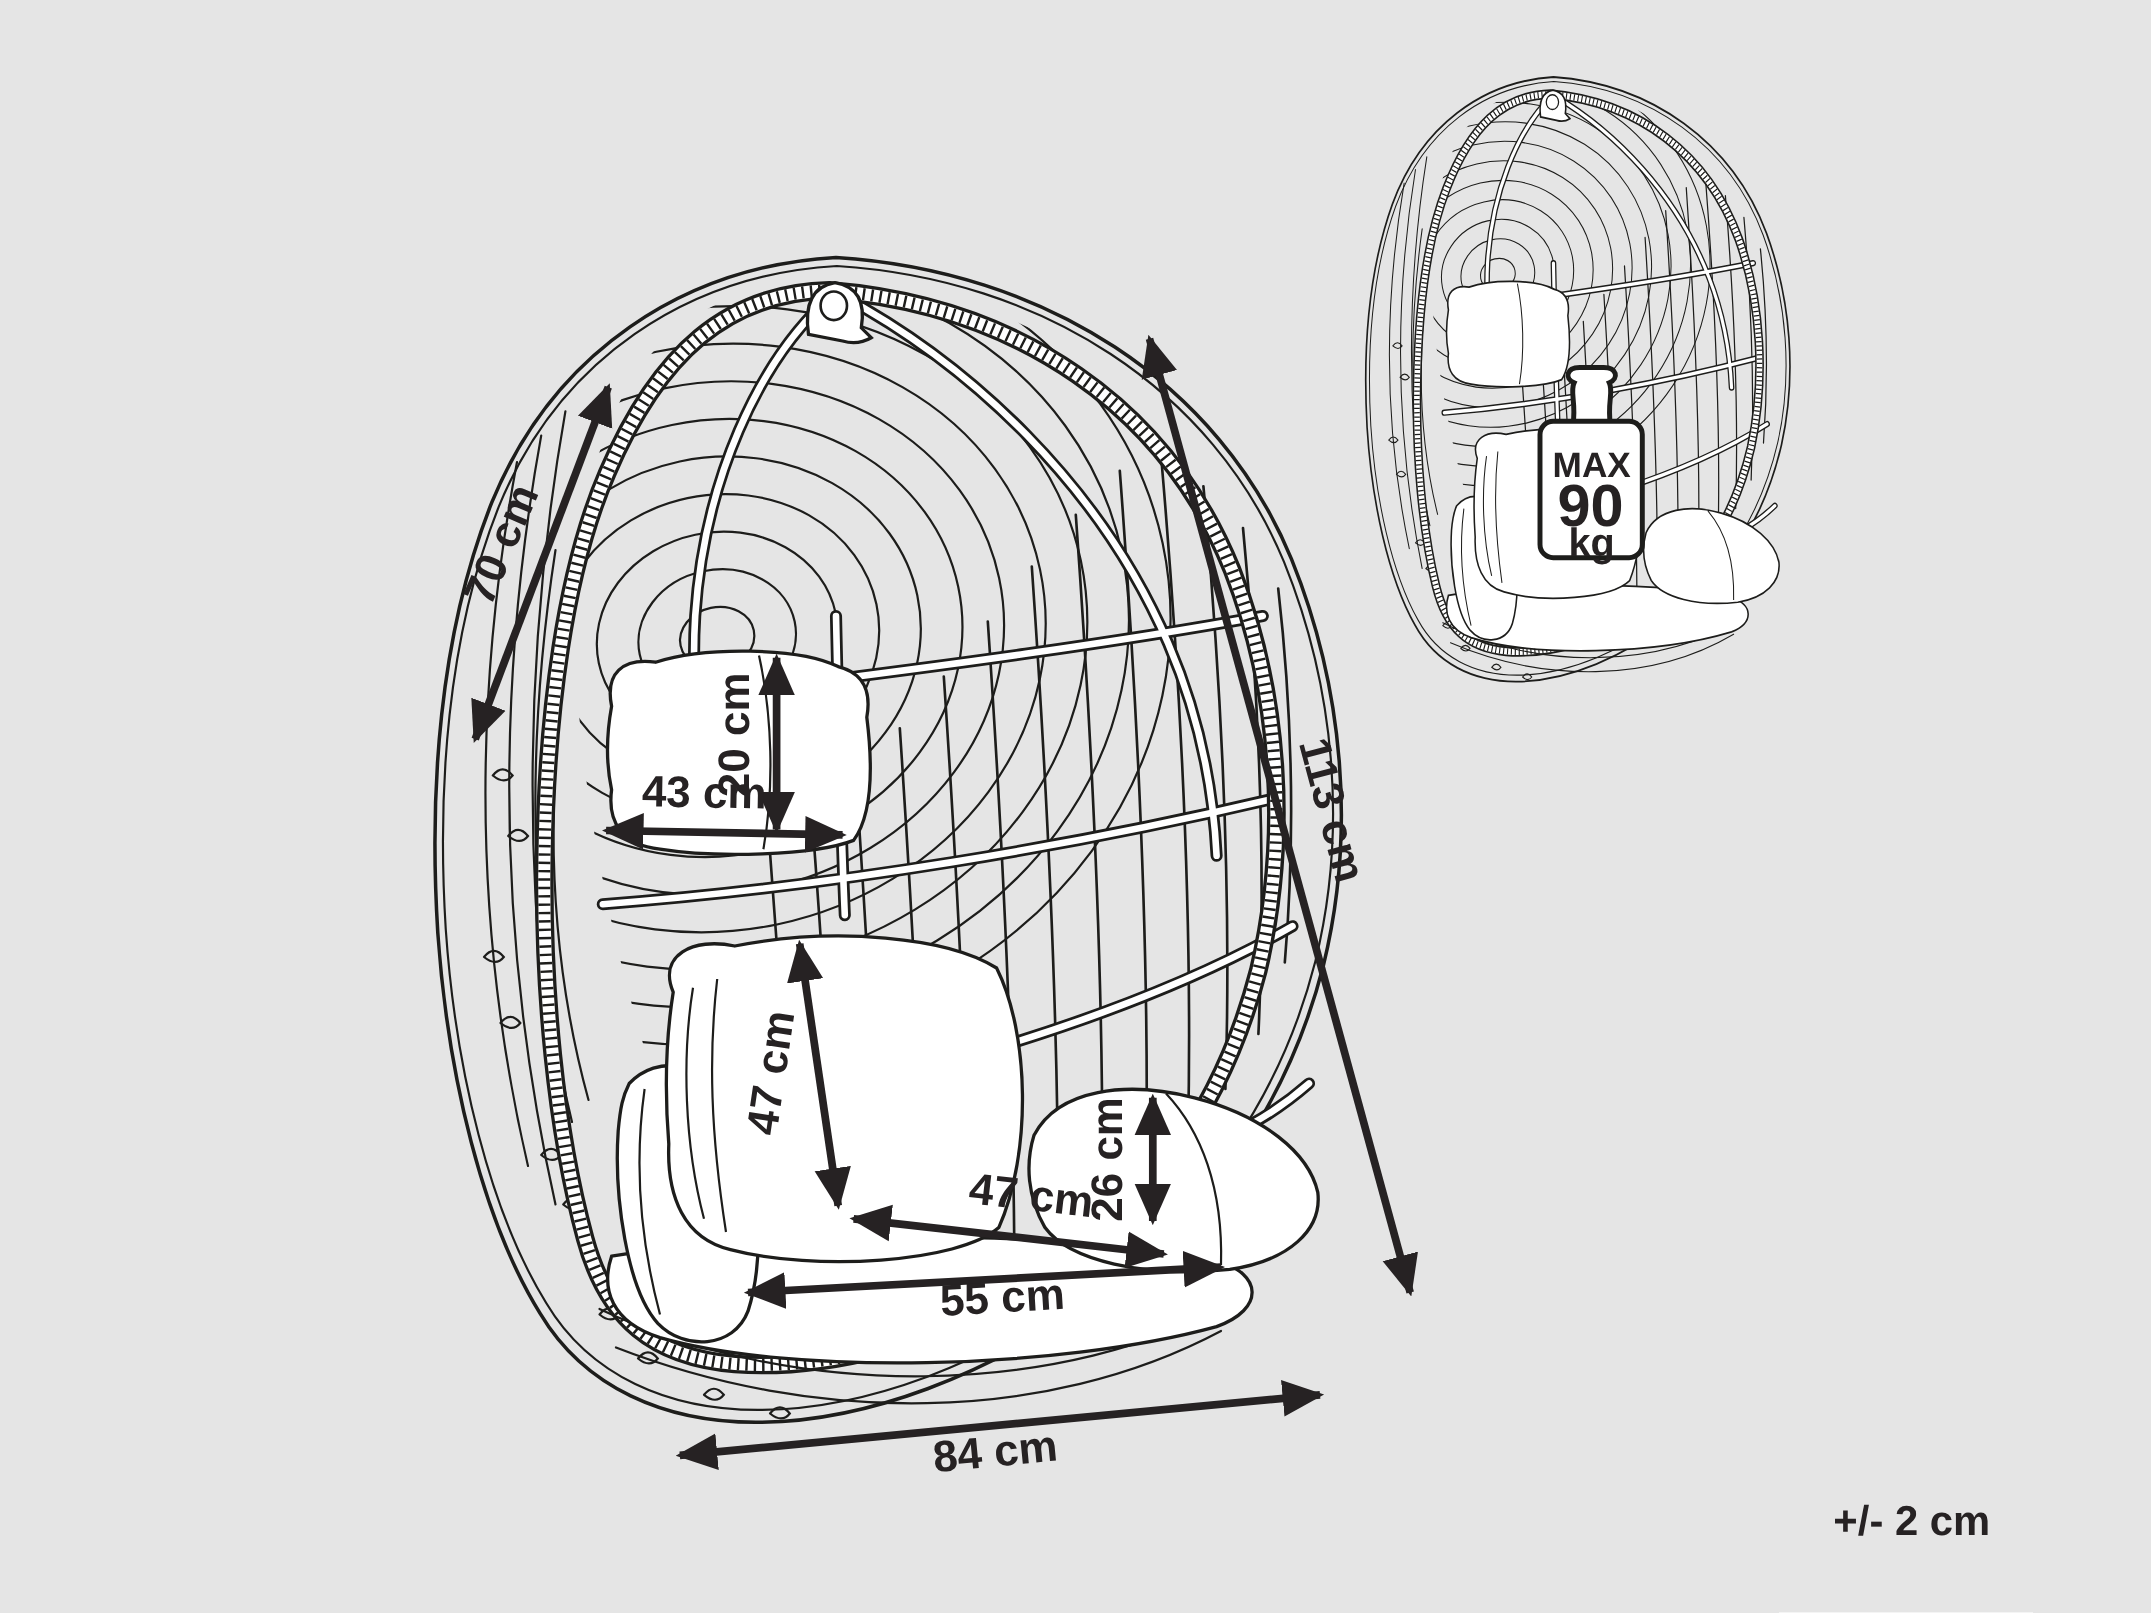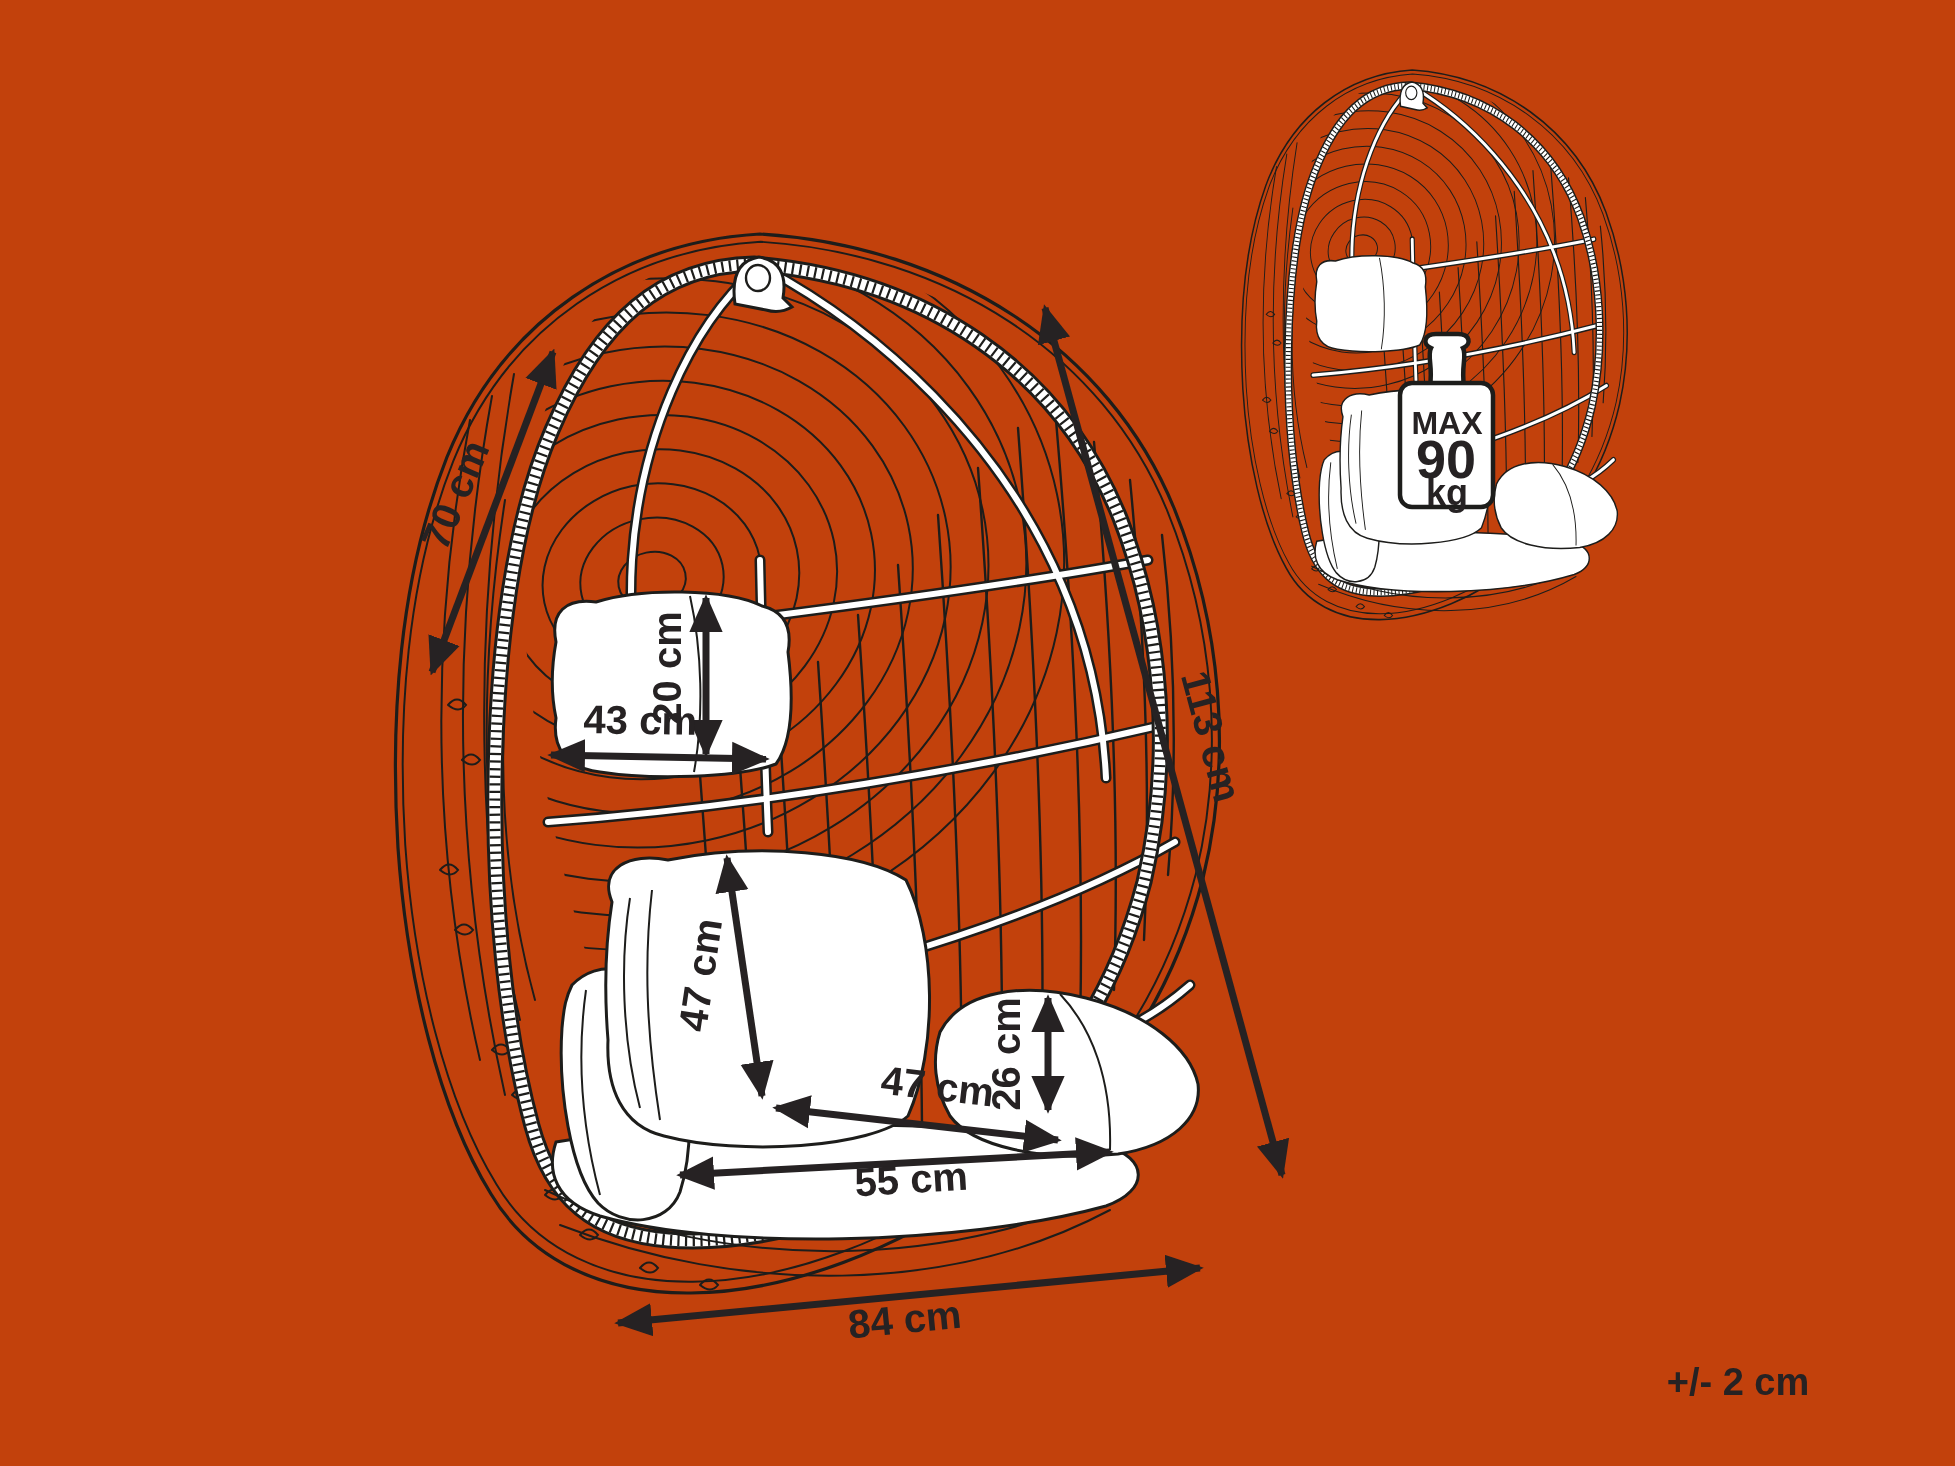--- a/index.html
+++ b/index.html
@@ -1,17 +1,17 @@
 <!DOCTYPE html>
 <html><head>
 <meta charset="utf-8">
 <style>
   html,body{margin:0;padding:0;background:#ffffff;}
   body{font-family:"Liberation Sans","DejaVu Sans",sans-serif;}
-  .stage{position:relative;width:1955px;height:1466px;background:#c2410c;overflow:hidden;}
+  .stage{position:relative;width:1955px;height:1466px;background:#e5e5e5;overflow:hidden;}
   svg{display:block;}
   .ln{stroke:#1d1d1b;fill:none;stroke-width:2.4;stroke-linecap:round;}
   .ln-thin{stroke:#1d1d1b;fill:none;stroke-width:2;stroke-linecap:round;}
   .tube-out{stroke:#1d1d1b;fill:none;stroke-width:11;stroke-linecap:round;}
   .tube-in{stroke:#ffffff;fill:none;stroke-width:6;stroke-linecap:round;}
   .egg-line{stroke:#1d1d1b;fill:none;stroke-width:3.2;}
   .rim-black{stroke:#1d1d1b;fill:none;stroke-width:17;}
   .rim-white{stroke:#ffffff;fill:none;stroke-width:11;}
   .rim-ticks{stroke:#1d1d1b;fill:none;stroke-width:11;stroke-dasharray:2.2 5.4;}
   .pillow{fill:#ffffff;stroke:#1d1d1b;stroke-width:3;}

